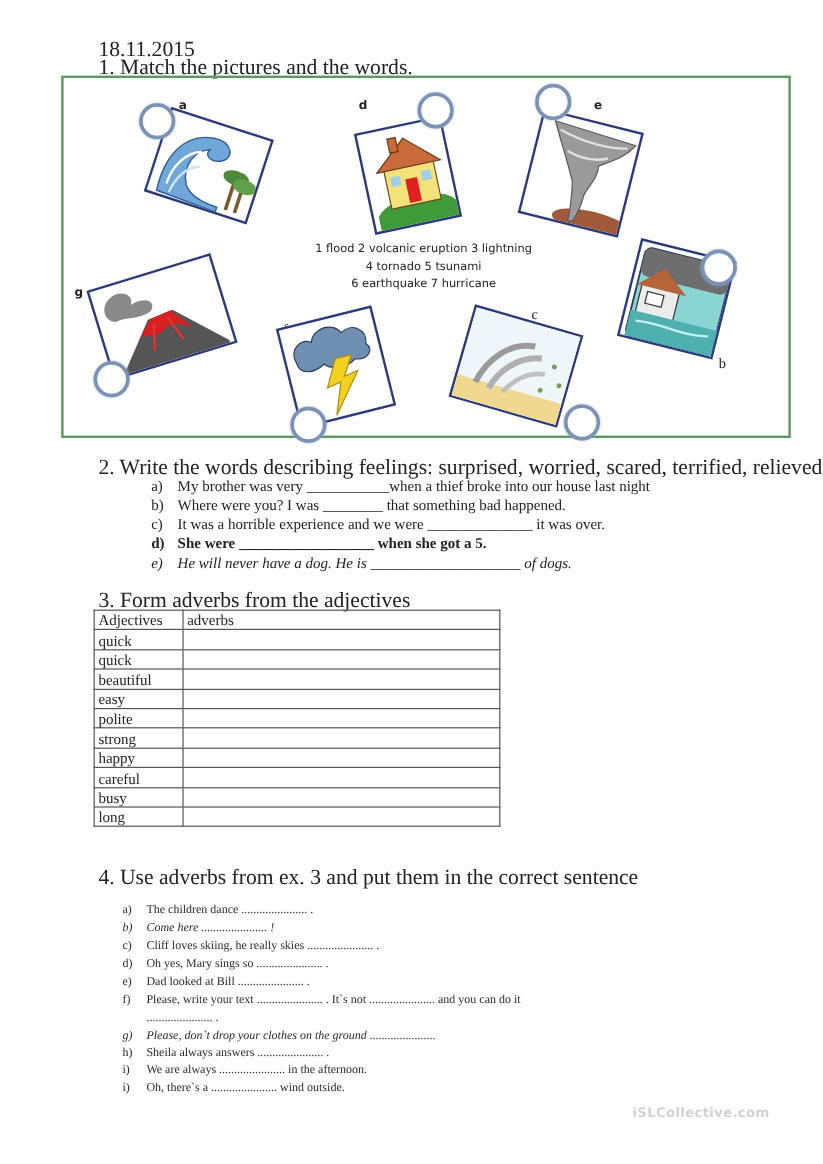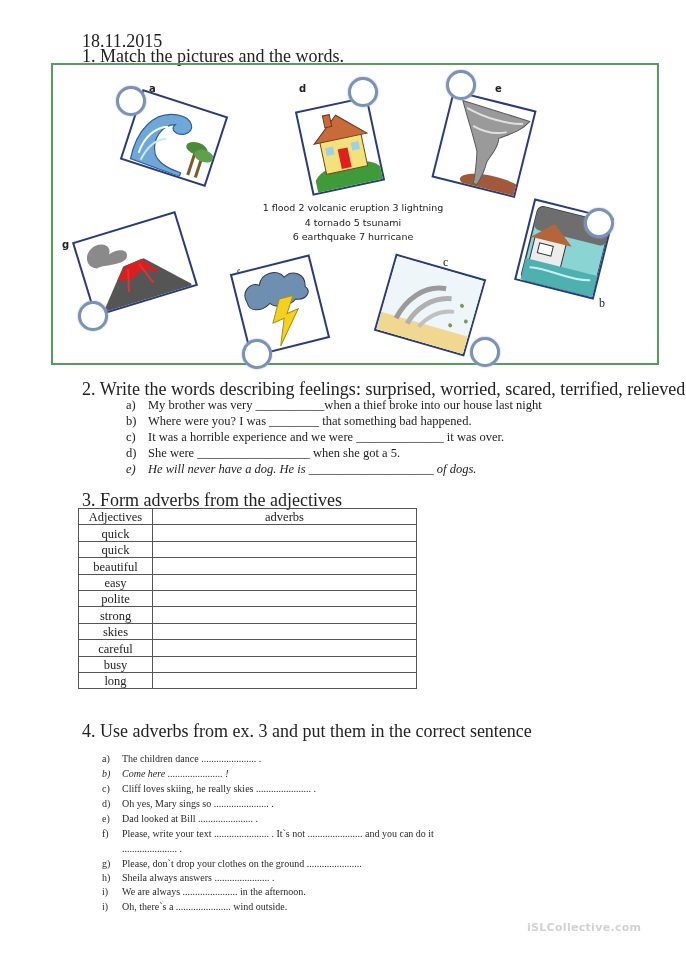--- a/index.html
+++ b/index.html
@@ -10,21 +10,21 @@
   #date { left:82px; top:34px; }
   #ex1-title { left:82px; top:49px; }
   #frame { left:51px; top:63px; width:608px; height:302px; border:2px solid #5a9a5e; box-sizing:border-box; }
   .card { position:absolute; border:2px solid #2a3a7a; background:#fff; box-sizing:border-box; overflow:hidden; }
   .circle { position:absolute; width:24px; height:24px; border-radius:50%; border:3px solid #7a92b6; background:#fff; box-shadow:0 0 2px #9aabc8; }
   .letter { position:absolute; font-family:"DejaVu Sans", sans-serif; font-size:10px; font-weight:bold; color:#222; }
   .letter-serif { position:absolute; font-family:"Liberation Serif", serif; font-size:12px; color:#222; }
   #wordbank { position:absolute; left:200px; top:136px; width:200px; text-align:center; font-family:"DejaVu Sans", sans-serif; font-size:9.5px; line-height:14.5px; color:#222; }
   .ex2-item { position:absolute; left:102px; font-size:12.5px; line-height:15px; white-space:nowrap;margin-left:24px; }
   .ex2-item .lbl { display:inline-block; width:22px; }
-  table#adj { position:absolute; left:78px; top:508px; border-collapse:collapse; width:339px; font-size:12.5px;text-align:center; }
+  table#adj { position:absolute; left:78px; top:508px; border-collapse:collapse; width:339px; font-size:12.5px; }
   #adj td { border:1px solid #555; height:15.4px; padding:0 3px; line-height:14px; vertical-align:bottom; }
   #adj td.c1 { width:67px; }
   .ex4-item { position:absolute; left:102px; font-size:10px; line-height:13px; white-space:nowrap; color:#2a2a2a; }
   .ex4-item .lbl { display:inline-block; width:20px; }
   #watermark { left:527px; top:921px; font-family:"DejaVu Sans", sans-serif; font-weight:bold; font-size:11px; color:#d2d2d2; letter-spacing:0.3px; }
 </style>
 </head>
 <body>
 
 <div class="abs txt" id="date">18.11.2015</div>
@@ -124,21 +124,21 @@
       <circle cx="70" cy="52" r="2" fill="#7a9a5a"></circle>
     </svg>
   </div>
   <div class="circle" style="left:417px;top:272px;"></div>
 </div>
 
 <div class="abs txt" style="left:82px;top:382px;">2. Write the words describing feelings: surprised, worried, scared, terrified, relieved</div>
 <div class="ex2-item" style="top:398px;"><span class="lbl">a)</span><span>My brother was very ___________when a thief broke into our house last night</span></div>
 <div class="ex2-item" style="top:414px;"><span class="lbl">b)</span><span>Where were you? I was ________ that something bad happened.</span></div>
 <div class="ex2-item" style="top:430px;"><span class="lbl">c)</span><span>It was a horrible experience and we were ______________ it was over.</span></div>
-<div class="ex2-item" style="top:446px;"><span class="lbl">d)</span><span>She were __________________ when she got a 5.</span></div>
+<div class="ex2-item" style="top:446px;font-weight:bold;"><span class="lbl">d)</span><span>She were __________________ when she got a 5.</span></div>
 <div class="ex2-item" style="top:462px;font-style:italic;"><span class="lbl">e)</span><span>He will never have a dog. He is ____________________ of dogs.</span></div>
 
 <div class="abs txt" style="left:82px;top:493px;">3. Form adverbs from the adjectives</div>
 <table id="adj">
   <tbody>
       <tr>
     <td class="c1">Adjectives</td>
     <td>adverbs</td>
   </tr>
   <tr>
@@ -159,21 +159,21 @@
       </tr>
   <tr>
         <td class="c1">polite</td>
         <td></td>
       </tr>
   <tr>
         <td class="c1">strong</td>
         <td></td>
       </tr>
   <tr>
-        <td class="c1">skies</td>
+        <td class="c1">happy</td>
         <td></td>
       </tr>
   <tr>
         <td class="c1">careful</td>
         <td></td>
       </tr>
   <tr>
         <td class="c1">busy</td>
         <td></td>
       </tr>
@@ -185,18 +185,18 @@
   </table>
 
 <div class="abs txt" style="left:82px;top:724px;">4. Use adverbs from ex. 3 and put them in the correct sentence</div>
 <div class="ex4-item" style="top:752px;"><span class="lbl">a)</span><span>The children dance ...................... .</span></div>
 <div class="ex4-item" style="top:767px;font-style:italic;"><span class="lbl">b)</span><span>Come here  ...................... !</span></div>
 <div class="ex4-item" style="top:782px;"><span class="lbl">c)</span><span>Cliff loves skiing, he really skies ...................... .</span></div>
 <div class="ex4-item" style="top:797px;"><span class="lbl">d)</span><span>Oh yes, Mary sings so ...................... .</span></div>
 <div class="ex4-item" style="top:812px;"><span class="lbl">e)</span><span>Dad looked at Bill ...................... .</span></div>
 <div class="ex4-item" style="top:827px;"><span class="lbl">f)</span><span>Please, write your text ...................... . It`s not ...................... and you can do it</span></div>
 <div class="ex4-item" style="top:842px;"><span class="lbl"></span><span>...................... .</span></div>
-<div class="ex4-item" style="top:857px;"><span class="lbl">g)</span><span>Please, don`t drop your clothes on the ground ......................</span></div>
+<div class="ex4-item" style="top:857px;font-style:italic;"><span class="lbl">g)</span><span>Please, don`t drop your clothes on the ground ......................</span></div>
 <div class="ex4-item" style="top:871px;"><span class="lbl">h)</span><span>Sheila always answers ...................... .</span></div>
 <div class="ex4-item" style="top:885px;"><span class="lbl">i)</span><span>We are always ...................... in the afternoon.</span></div>
 <div class="ex4-item" style="top:900px;"><span class="lbl">i)</span><span>Oh, there`s a ...................... wind outside.</span></div>
 
 <div class="abs" id="watermark">iSLCollective.com</div>
 
 </body></html>

